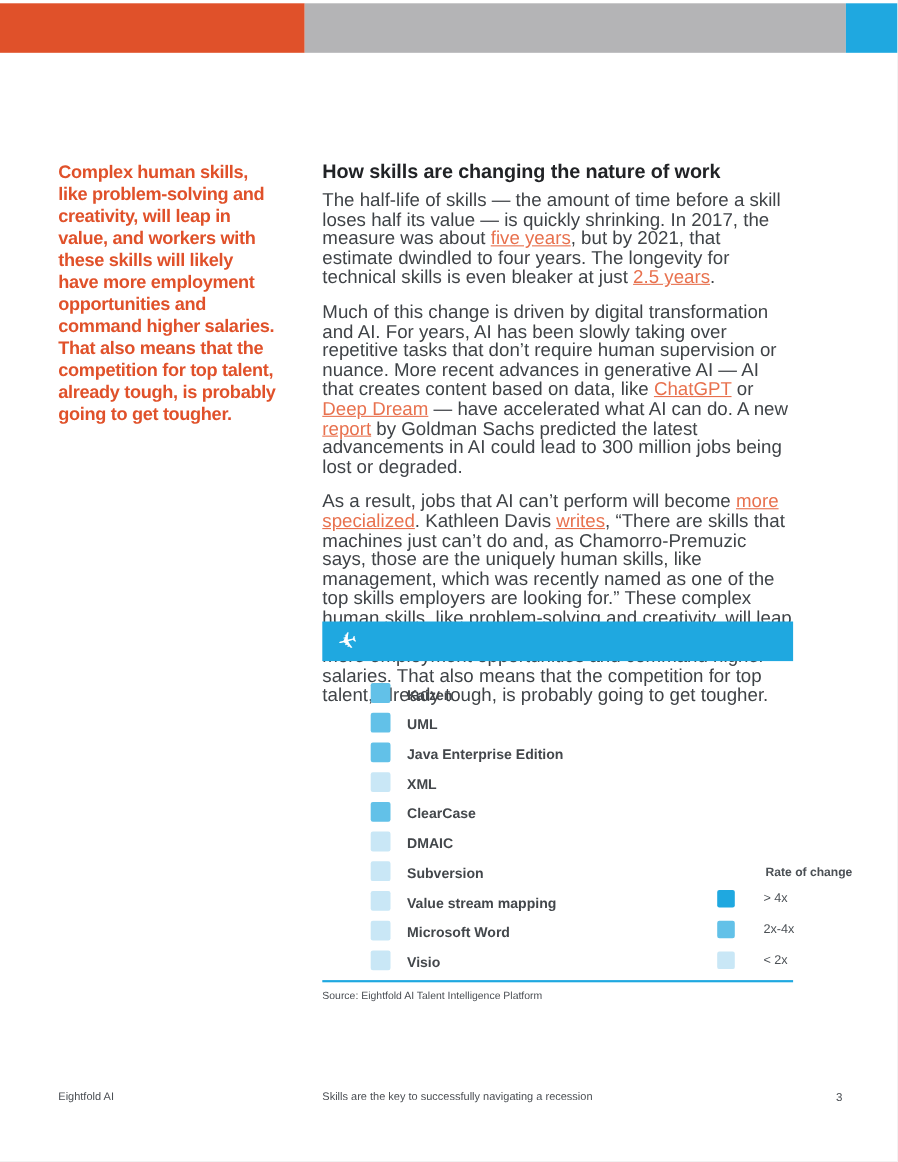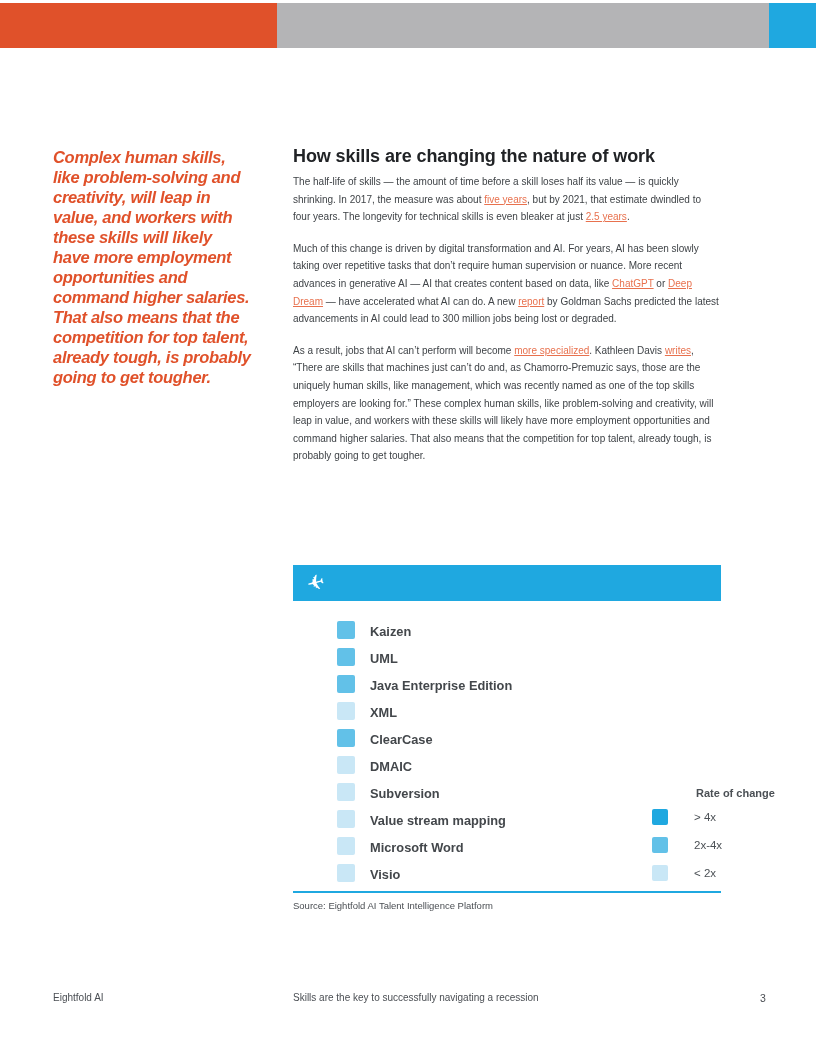--- a/index.html
+++ b/index.html
@@ -18,31 +18,30 @@
   .band-orange { position: absolute; left: 0; top: 0; width: 277px; height: 45px; background: #E0512A; }
   .band-gray   { position: absolute; left: 277px; top: 0; width: 492px; height: 45px; background: #B4B4B6; }
   .band-blue   { position: absolute; left: 769px; top: 0; width: 47px; height: 45px; background: #1FA8E0; }
 
   
   .pullquote {
     position: absolute; left: 53px; top: 147px; width: 234px;
     font-size: 16.5px; line-height: 20px; font-weight: 700;
     letter-spacing: -0.3px; color: #E0512A;
     white-space: pre-line;
-    font-style: italic;
   }
 
   
   .main { position: absolute; left: 293px; top: 146px; width: 428px; }
   .main h1 {
     font-size: 18px; font-weight: 700; color: #212326;
     margin: 0 0 6px 0; letter-spacing: -0.1px;
   }
   .main p {
-    font-size: 10px; line-height: 17.6px; color: #3F4347;
+    font-size: 17px; line-height: 17.6px; color: #3F4347;
     margin: 0 0 14px 0;
   }
   a.inline-link { color: #E8714E; text-decoration: underline; cursor: pointer; }
 
   
   .chart { position: absolute; left: 293px; top: 565px; width: 428px; }
   .banner {
     height: 36px; background: #1FA8E0; display: flex; align-items: center;
   }
   .plane {

